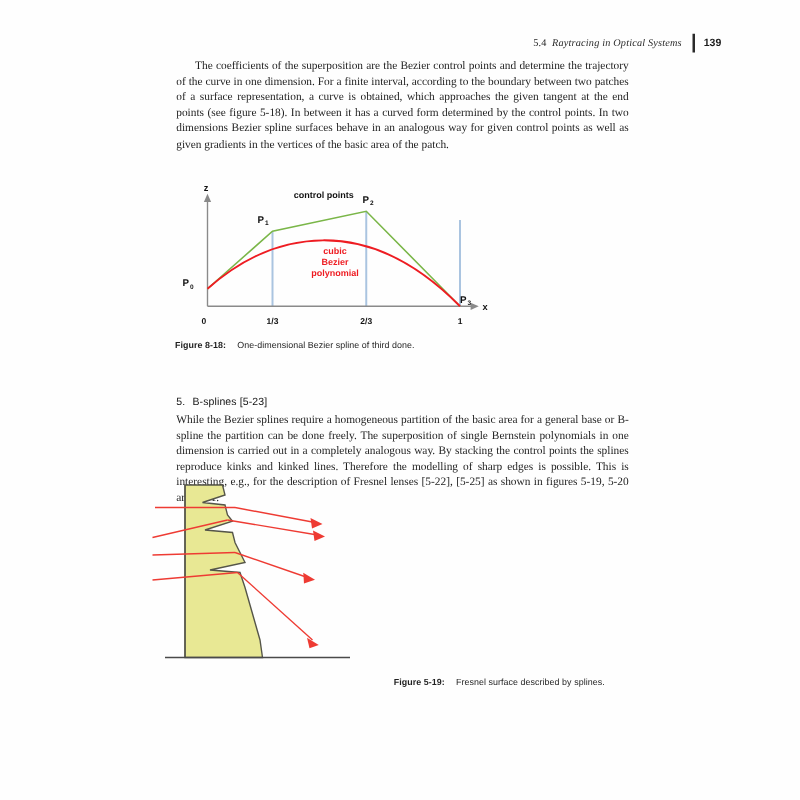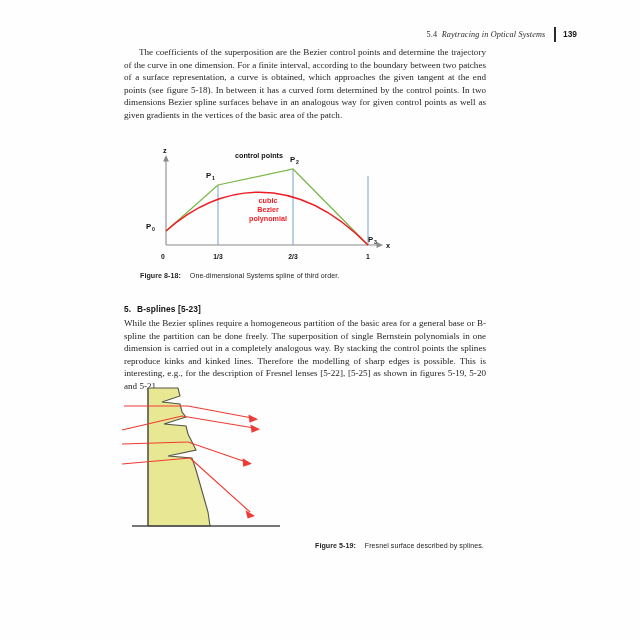--- a/index.html
+++ b/index.html
@@ -53,39 +53,39 @@
   .header-pageno {
     font-family: "Liberation Sans", sans-serif;
     font-size: 8.4px;
     font-weight: bold;
     color: #1a1a1a;
   }
 
   
   .body-col {
     position: absolute;
-    left: 124px;
+    left: 141px;
     width: 362px;
   }
   p.para {
     margin: 0;
     font-size: 9.1px;
     line-height: 12.6px;
     text-align: justify;
     text-justify: inter-word;
     color: #1f1f1f;
   }
   p.para.indent { text-indent: 15px; }
 
   .sec-head {
     font-family: "Liberation Sans", sans-serif;
     font-size: 8.4px;
-    font-weight: bold;
+    font-weight: normal;
     color: #111;
-    margin: 4px 0 3px 0;
+    margin: 16px 0 3px 0;
     letter-spacing: 0.1px;
   }
   .sec-head .num { display: inline-block; width: 13px; }
 
   
   .caption {
     font-family: "Liberation Sans", sans-serif;
     font-size: 7.1px;
     color: #1f1f1f;
     letter-spacing: 0.05px;
@@ -223,21 +223,21 @@
 
       <g>
         <text class="red-lbl" x="128" y="57" text-anchor="middle">cubic</text>
         <text class="red-lbl" x="128" y="66" text-anchor="middle">Bezier</text>
         <text class="red-lbl" x="128" y="75" text-anchor="middle">polynomial</text>
       </g>
     </svg>
   </div>
 
   <div class="fig1-caption caption">
-    <b>Figure 8-18:</b><span>One-dimensional Systems spline of third order.</span>
+    <b>Figure 8-18:</b><span>One-dimensional Bezier spline of third done.</span>
   </div>
 
   <div class="body-col" style="top:300px;">
     <div class="sec-head"><span class="num">5.</span><span>B-splines [5-23]</span></div>
     <p class="para">While the Bezier splines require a homogeneous partition of the basic area for a general base or B-spline the partition can be done freely. The superposition of single Bernstein polynomials in one dimension is carried out in a completely analogous way. By stacking the control points the splines reproduce kinks and kinked lines. Therefore the modelling of sharp edges is possible. This is interesting, e.g., for the description of Fresnel lenses [5-22], [5-25] as shown in figures 5-19, 5-20 and 5-21.</p>
   </div>
 
   <div class="fig2">
     <svg width="260" height="168" viewBox="0 0 260 168">
 

